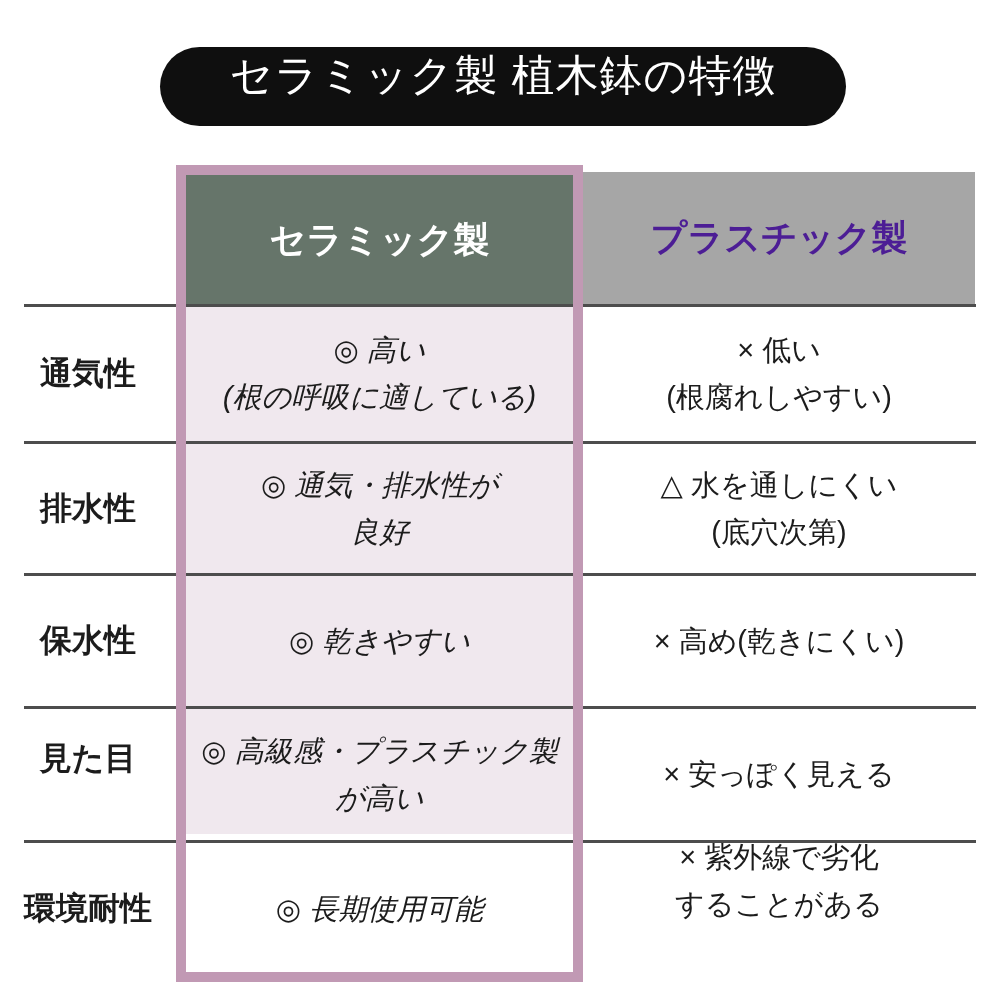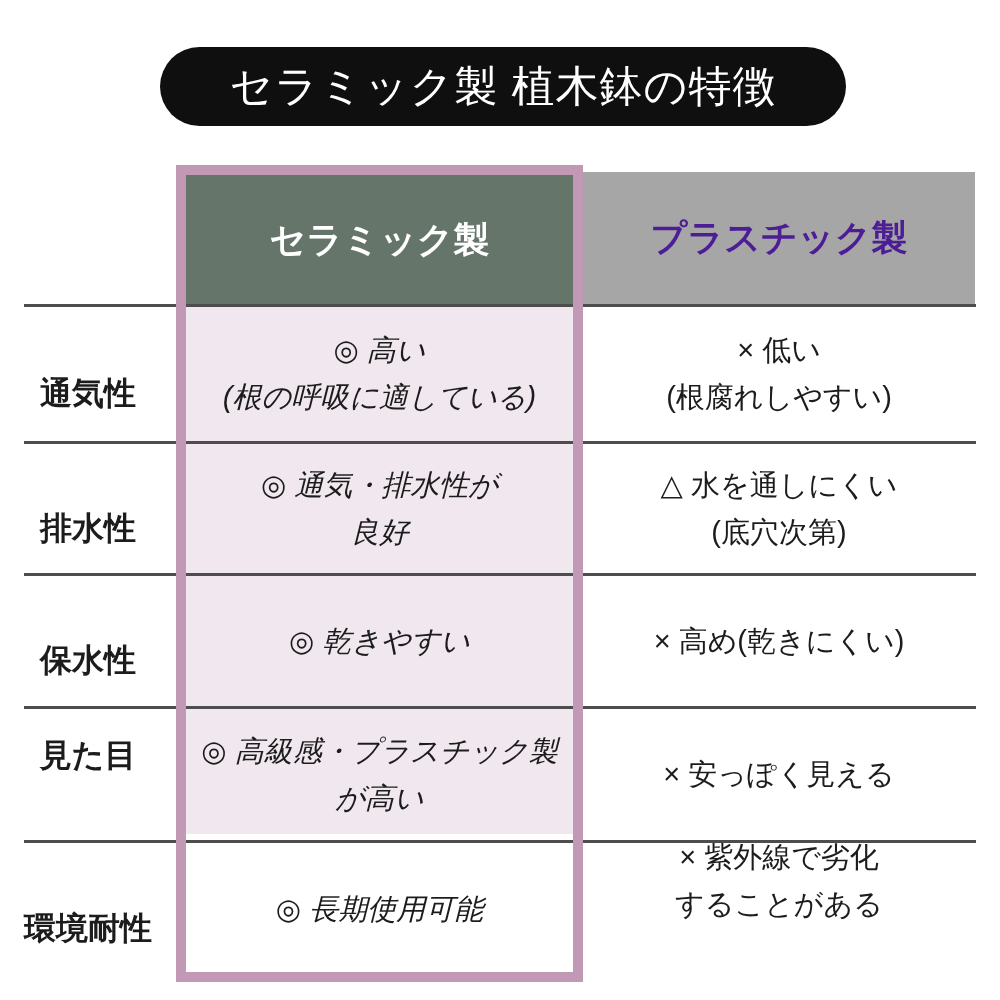--- a/index.html
+++ b/index.html
@@ -10,21 +10,21 @@
     color:#1c1c1c;
     position:relative;
     overflow:hidden;
   }
   .canvas{position:absolute;inset:0;width:1000px;height:1000px;}
 
   
   .pill{
     position:absolute;left:160px;top:47px;width:686px;height:79px;
     background:#0f0f0f;border-radius:40px;
-    display:flex;align-items:center;justify-content:center;
+    display:flex;justify-content:center;
   }
   .pill span{
     color:#ffffff;font-size:43px;font-weight:500;letter-spacing:1px;white-space:nowrap;
   }
 
   
   .ceramic-bg{
     position:absolute;left:186px;top:175px;width:387px;height:659px;
     background:#f0e8ee;z-index:1;
   }
@@ -52,21 +52,21 @@
   .ceramic-border{
     position:absolute;left:176px;top:165px;width:407px;height:817px;
     border:10px solid #c199b4;box-sizing:border-box;z-index:4;
     pointer-events:none;
   }
 
   
   .row-label{
     position:absolute;left:0;width:176px;z-index:3;
     display:flex;align-items:center;justify-content:center;
-    font-size:32px;font-weight:600;white-space:nowrap;margin-top:20px;
+    font-size:32px;font-weight:600;white-space:nowrap;
   }
   .cell{
     position:absolute;z-index:3;
     display:flex;flex-direction:column;align-items:center;justify-content:center;
     text-align:center;font-size:29px;font-weight:400;
   }
   .cell .line{line-height:47px;white-space:nowrap;}
   .cell.ceramic{left:186px;width:387px;font-style:italic;}
   .cell.plastic{left:583px;width:392px;}
 </style>
@@ -116,21 +116,21 @@
   </div>
 
   <div class="row-label" style="top:576px;height:130px">保水性</div>
   <div class="cell ceramic" style="top:576px;height:130px">
     <div class="line">◎ 乾きやすい</div>
   </div>
   <div class="cell plastic" style="top:576px;height:130px">
     <div class="line">× 高め(乾きにくい)</div>
   </div>
 
-  <div class="row-label" style="top:686px;height:100px">見た目</div>
+  <div class="row-label" style="top:709px;height:100px">見た目</div>
   <div class="cell ceramic" style="top:709px;height:131px">
     <div class="line">◎ 高級感・プラスチック製</div>
     <div class="line">が高い</div>
   </div>
   <div class="cell plastic" style="top:709px;height:131px">
     <div class="line">× 安っぽく見える</div>
   </div>
 
   <div class="row-label" style="top:843px;height:132px">環境耐性</div>
   <div class="cell ceramic" style="top:843px;height:132px">

